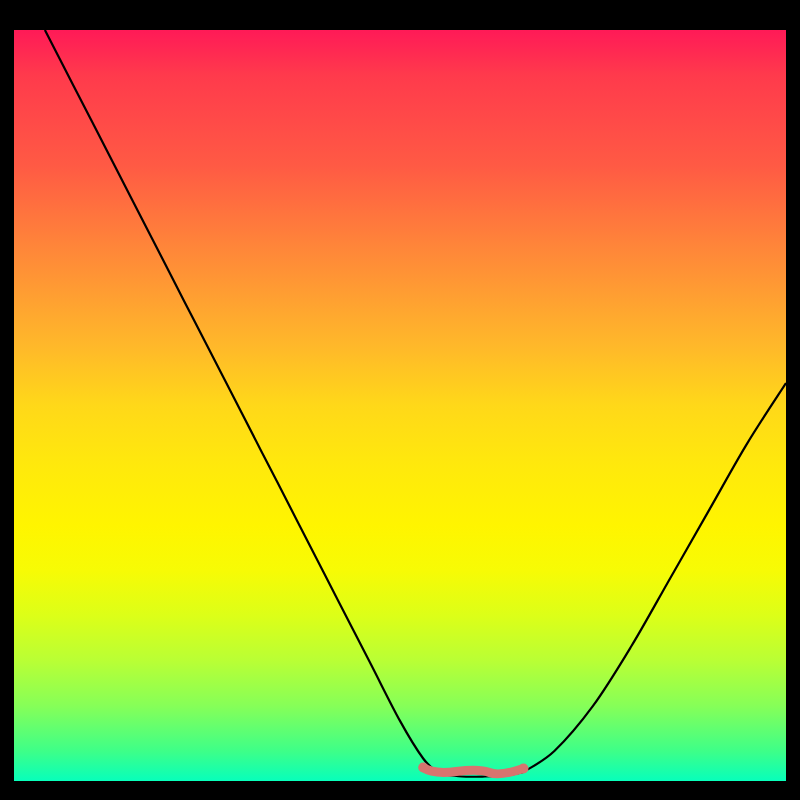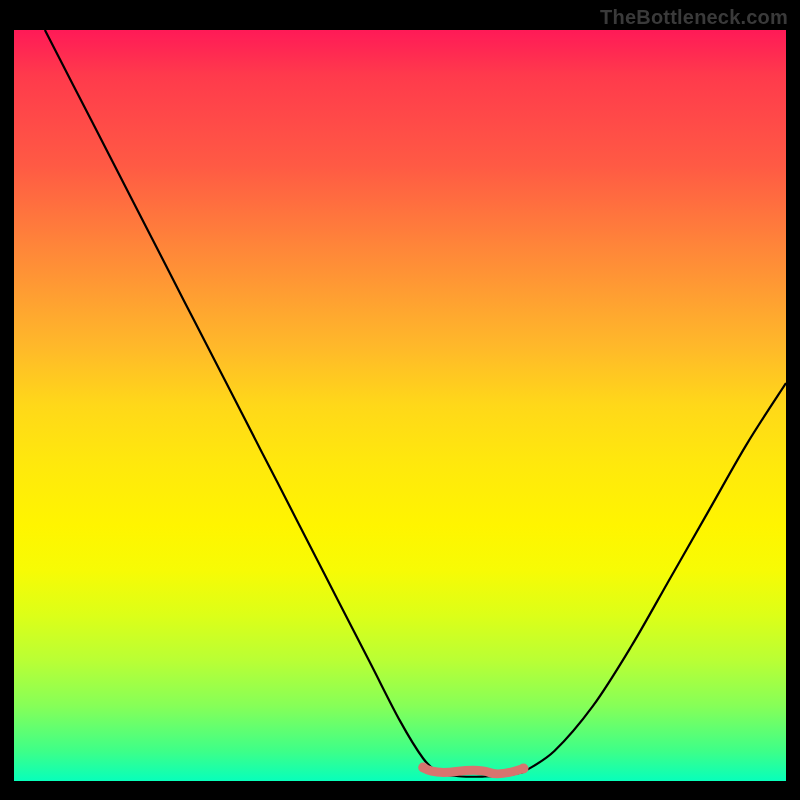--- a/index.html
+++ b/index.html
@@ -68,14 +68,13 @@
     <svg class="curves" viewBox="0 0 772 751" preserveAspectRatio="none">
       <path id="left-branch" class="curve" d="M30.9 0.0 C38.6 15.0, 61.8 60.1, 77.2 90.1 C92.6 120.2, 108.1 150.2, 123.5 180.2 C139.0 210.3, 154.4 240.3, 169.8 270.4 C185.3 300.4, 200.7 330.4, 216.2 360.5 C231.6 390.5, 247.0 420.6, 262.5 450.6 C277.9 480.6, 293.4 510.7, 308.8 540.7 C324.2 570.8, 342.3 605.8, 355.1 630.8 C368.0 655.9, 377.0 674.6, 386.0 690.9 C395.0 707.2, 402.7 719.7, 409.2 728.5 C415.6 737.2, 422.0 741.0, 424.6 743.5"></path>
       <path id="valley" class="curve" d="M424.6 743.5 C428.5 744.0, 440.0 746.0, 447.8 746.5 C455.5 747.0, 463.2 746.7, 470.9 746.5 C478.6 746.2, 487.6 745.7, 494.1 745.0 C500.5 744.2, 506.9 742.5, 509.5 742.0"></path>
       <path id="right-branch" class="curve" d="M509.5 742.0 C514.7 738.5, 528.8 732.0, 540.4 721.0 C552.0 709.9, 566.1 693.4, 579.0 675.9 C591.9 658.4, 604.7 637.1, 617.6 615.8 C630.5 594.5, 643.3 570.8, 656.2 548.2 C669.1 525.7, 681.9 503.2, 694.8 480.6 C707.7 458.1, 720.5 434.3, 733.4 413.1 C746.3 391.8, 765.6 363.0, 772.0 353.0"></path>
       <path id="band" class="bottom-band" d="M409.2 737.5 Q 419.2 744.5 442.3 741.5 T 475.4 742.5 T 509.5 738.5"></path>
       <circle id="cap-l" class="bottom-cap" r="5" cx="409.2" cy="737.5"></circle>
       <circle id="cap-r" class="bottom-cap" r="5" cx="509.5" cy="738.5"></circle>
     </svg>
   </div>
 
-  <div class="watermark">TheBottleneck.com</div>
 </div>
 
 </body></html>

